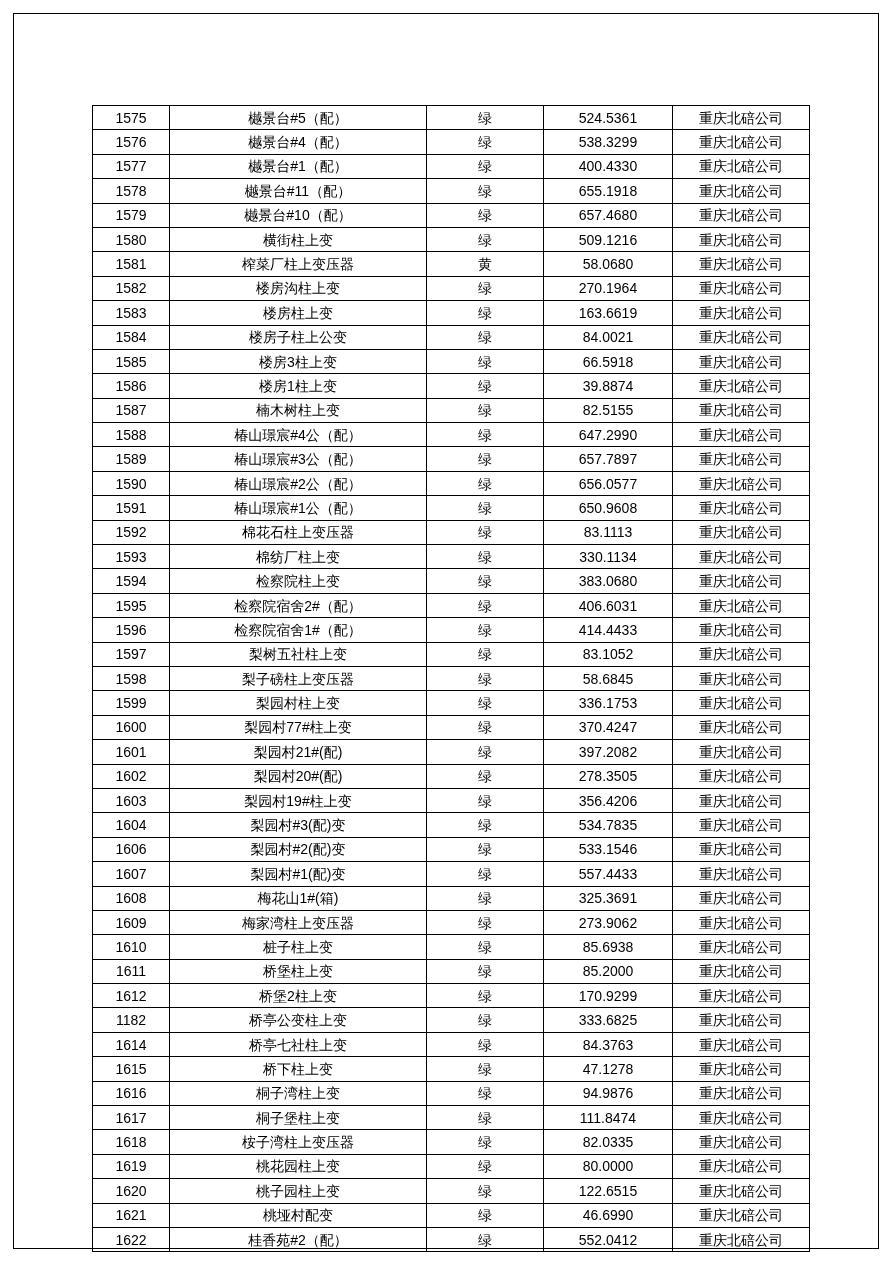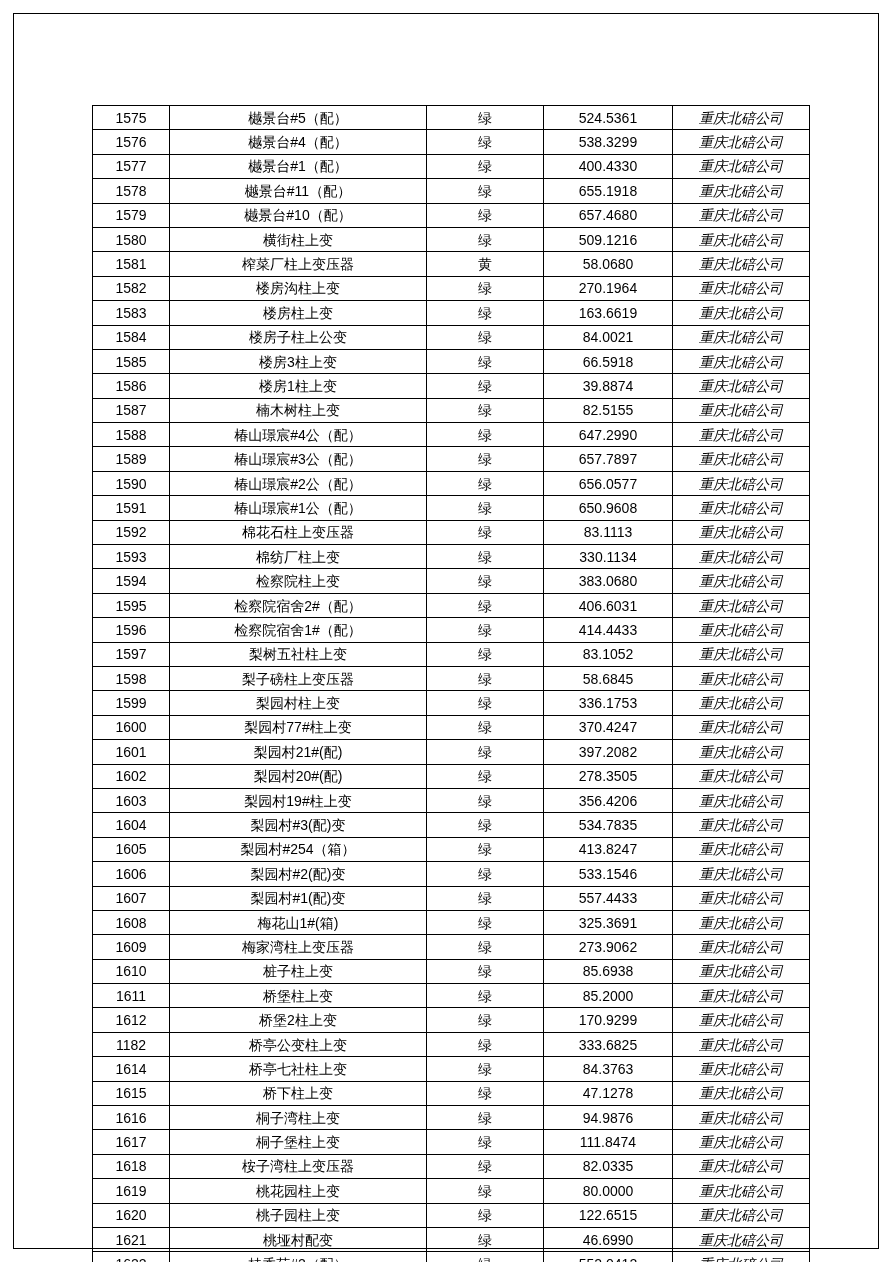--- a/index.html
+++ b/index.html
@@ -50,21 +50,21 @@
     text-align: center;
     vertical-align: middle;
     white-space: nowrap;
     overflow: hidden;
     font-family: "Liberation Sans", sans-serif;
   }
   td.c-id     { width: 72px; }
   td.c-name   { width: 252px; }
   td.c-color  { width: 112px; }
   td.c-value  { width: 124px; }
-  td.c-org    { width: 132px; font-style: italic; }
+  td.c-org    { width: 132px; }
 </style>
 </head>
 <body>
 
 <div class="page">
   <div class="page-border"></div>
   <div class="table-wrap">
     <table class="data">
       <tbody>
           <tr>
@@ -271,27 +271,20 @@
             <td class="c-org">重庆北碚公司</td>
           </tr>
           <tr>
             <td class="c-id">1604</td>
             <td class="c-name">梨园村#3(配)变</td>
             <td class="c-color">绿</td>
             <td class="c-value">534.7835</td>
             <td class="c-org">重庆北碚公司</td>
           </tr>
           <tr>
-            <td class="c-id">1605</td>
-            <td class="c-name">梨园村#254（箱）</td>
-            <td class="c-color">绿</td>
-            <td class="c-value">413.8247</td>
-            <td class="c-org">重庆北碚公司</td>
-          </tr>
-          <tr>
             <td class="c-id">1606</td>
             <td class="c-name">梨园村#2(配)变</td>
             <td class="c-color">绿</td>
             <td class="c-value">533.1546</td>
             <td class="c-org">重庆北碚公司</td>
           </tr>
           <tr>
             <td class="c-id">1607</td>
             <td class="c-name">梨园村#1(配)变</td>
             <td class="c-color">绿</td>

